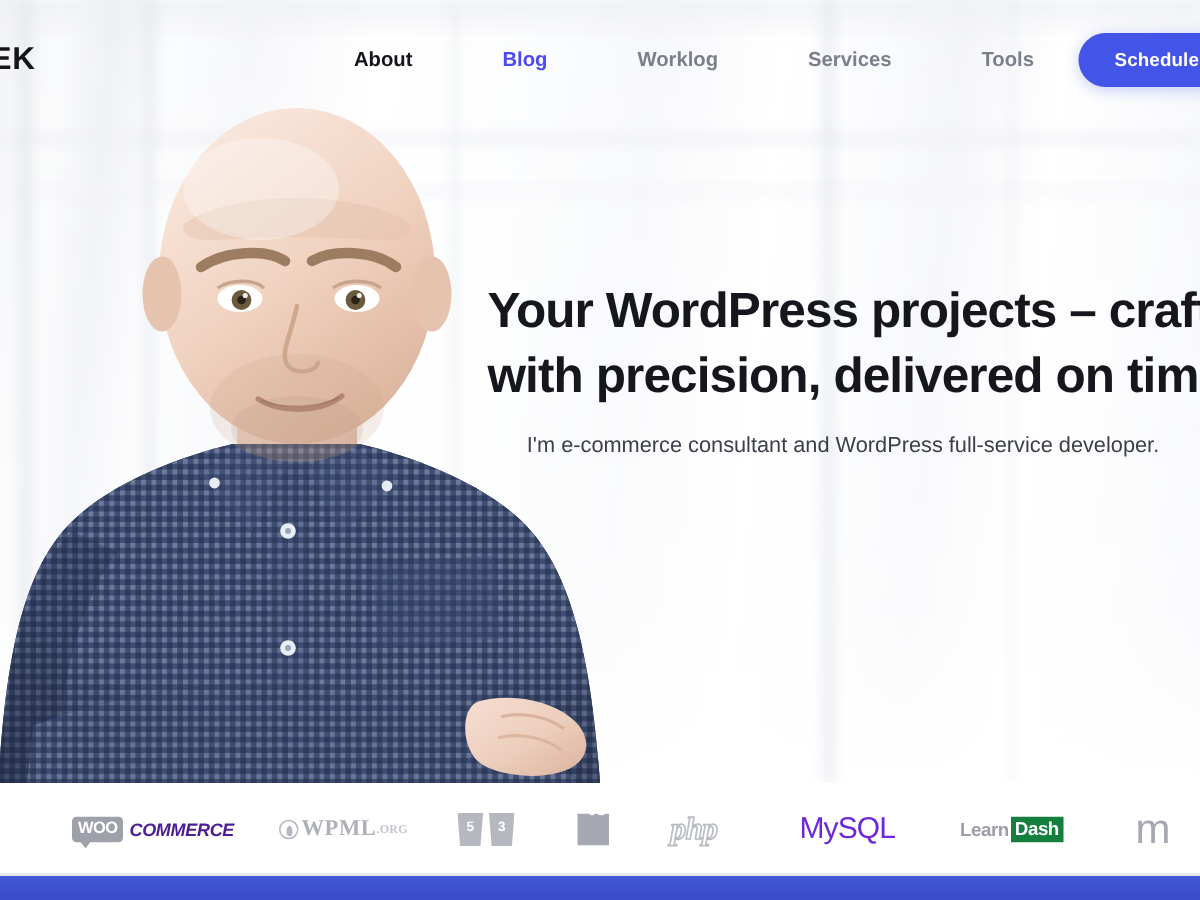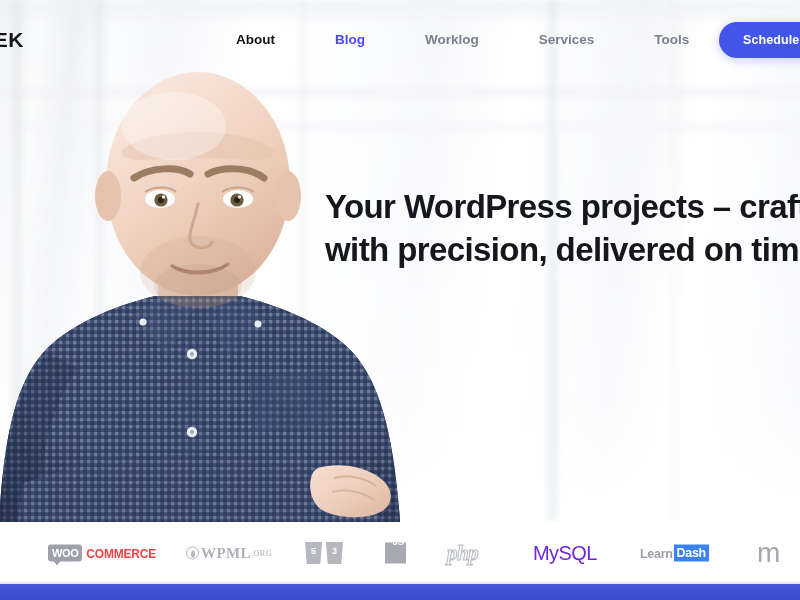--- a/index.html
+++ b/index.html
@@ -159,21 +159,21 @@
     padding:2px 4px 3px 4px;
     border-radius:3px;
     position:relative;
     letter-spacing:-0.4px;
   }
   .woo-mark::after{
     content:""; position:absolute; left:5px; bottom:-4px;
     width:0;height:0;border-left:4px solid transparent;border-right:4px solid transparent;
     border-top:5px solid #9ea1a9;
   }
-  .woo-text { font-size:12px; font-weight:700; color:#ef4444; margin-left:4px; letter-spacing:-0.2px; }
+  .woo-text { font-size:12px; font-weight:700; color:#4c1d95; margin-left:4px; letter-spacing:-0.2px;font-style:italic; }
 
   
   .lg-wpml { left:186px; display:flex; align-items:center; }
   .wpml-glob {
     width:13px;height:13px;border:1.6px solid #b4b7be;border-radius:50%;
     display:inline-block; margin-right:2px; position:relative;
   }
   .wpml-glob::after{
     content:""; position:absolute; left:4px; top:2.5px;
     width:4px;height:7px;background:#b4b7be;border-radius:50% 50% 50% 50%/60% 60% 40% 40%;
@@ -215,21 +215,21 @@
   }
 
   
   .lg-mysql { left:533px; font-size:20px; font-weight:400; color:#6d28d9; letter-spacing:-0.6px; }
 
   
   .lg-ld { left:640px; display:flex; align-items:center; }
   .ld-learn { font-size:12.5px; font-weight:700; color:#9b9ea6; letter-spacing:-0.3px; }
   .ld-dash {
     font-size:12.5px; font-weight:700; color:#ffffff;
-    background:#3b82f6; padding:1px 3px 2px 3px; margin-left:1px;
+    background:#15803d; padding:1px 3px 2px 3px; margin-left:1px;
     letter-spacing:-0.3px;
   }
 
   
   .lg-m { left:757px; font-size:28px; font-weight:500; color:#a5a8b0; line-height:22px; }
 
   
   .bottom-band {
     position:absolute; left:0; top:584px;
     width:800px; height:16px;
@@ -356,20 +356,21 @@
 
         <ellipse cx="192" cy="72" rx="52" ry="34" fill="#ffffff" opacity="0.33"></ellipse>
       </svg>
     </div>
 
     <div class="hero-copy">
       <div class="headline">
         <div>Your WordPress projects – crafted</div>
         <div>with precision, delivered on time</div>
       </div>
+      <div class="subhead">I'm e-commerce consultant and WordPress full-service developer.</div>
     </div>
 
   </div>
 
   <div class="navbar">
     <div class="logo">DEK</div>
 
     <nav class="nav-links">
       <a class="nav-link is-dark" href="#">About</a>
       <a class="nav-link is-active" href="#">Blog</a>

